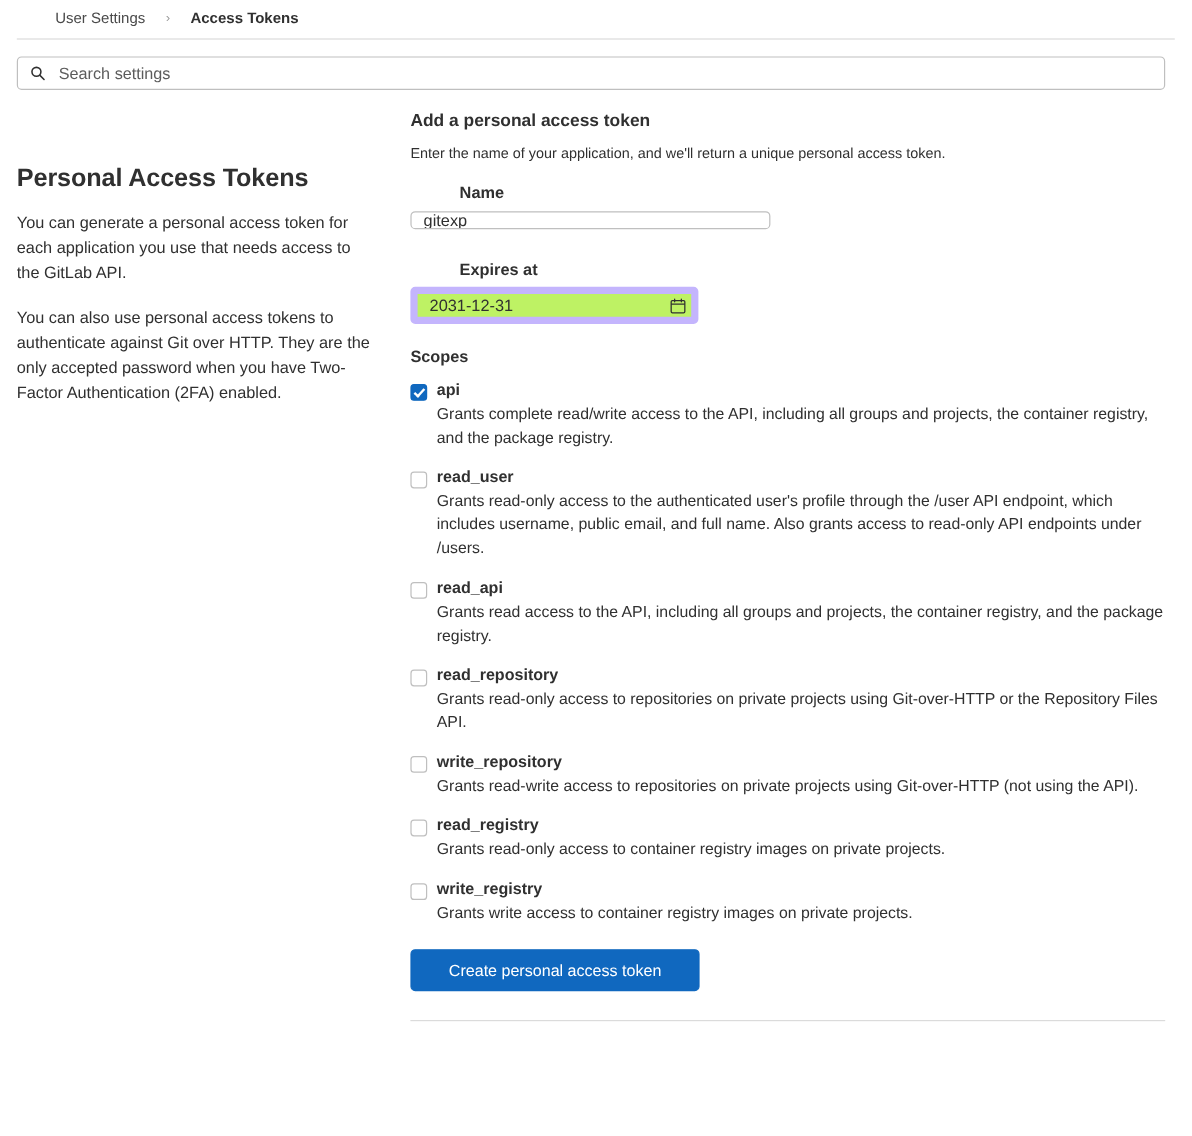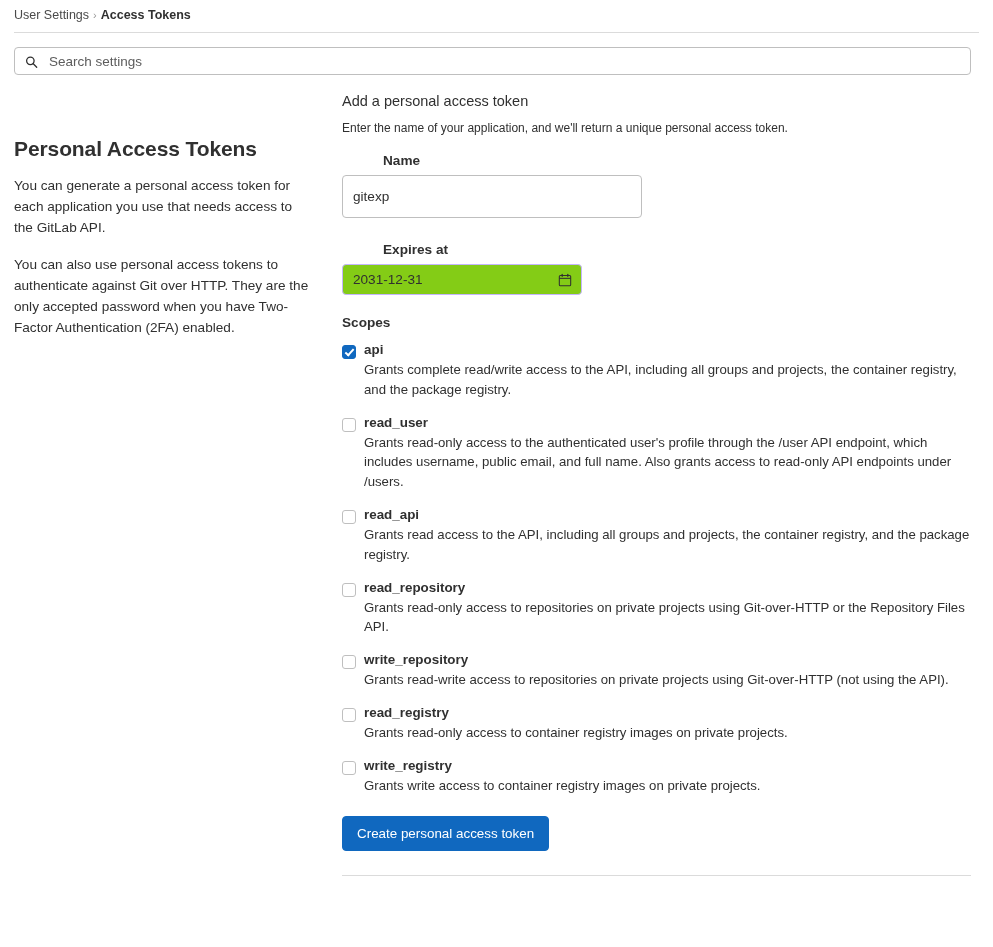--- a/index.html
+++ b/index.html
@@ -17,24 +17,25 @@
     position: relative;
     width: 993px;
     height: 947px;
     overflow: hidden;
   }
 
   
   .breadcrumb {
     display: flex;
     align-items: center;
-    gap: 4px;
+    gap: 17px;
     padding: 8px 14px 10px 14px;
     font-size: 12.5px;
     color: #4a4a4a;
+    margin-left: 32px;
   }
   .breadcrumb .crumb-link {
     color: #4a4a4a;
     text-decoration: none;
   }
   .breadcrumb .sep {
     color: #999;
     font-size: 11px;
   }
   .breadcrumb .crumb-current {
@@ -94,63 +95,63 @@
   }
   .intro-p {
     font-size: 13.6px;
     line-height: 1.55;
     margin: 0 0 16px 0;
     color: #303030;
   }
 
   h2.form-title {
     font-size: 14.5px;
-    font-weight: normal;
+    font-weight: bold;
     margin: 0 0 12px 0;
     color: #303030;
   }
   .form-desc {
     font-size: 12px;
     margin: 0 0 18px 0;
     color: #303030;
   }
   .field-label {
     display: block;
     font-size: 13.6px;
     font-weight: bold;
     margin: 0 0 7px 0;
     color: #303030;
     padding-left: 41px;
   }
   .text-input {
     width: 300px;
-    height: 43px;
+    height: 15px;
     border: 1px solid #bfbfbf;
     border-radius: 4px;
     padding: 0 10px;
     font-size: 13.6px;
     font-family: "Liberation Sans", sans-serif;
     color: #303030;
     background: #fff;
     outline: none;
   }
   .date-wrap {
     position: relative;
     width: 240px;
   }
   .date-input {
     width: 240px;
     height: 31px;
-    border: 1px solid #c4b5fd;
+    border: 6px solid #c4b5fd;
     border-radius: 4px;
     padding: 0 34px 0 10px;
     font-size: 13.6px;
     font-family: "Liberation Sans", sans-serif;
     color: #303030;
-    background: #84cc16;
+    background: #bef264;
     outline: none;
   }
   .cal-icon {
     position: absolute;
     right: 10px;
     top: 50%;
     transform: translateY(-50%);
     width: 14px;
     height: 14px;
     color: #303030;
@@ -215,21 +216,21 @@
   }
 
   .submit-btn {
     margin-top: 5px;
     background: #1068bf;
     border: 1px solid #1068bf;
     color: #fff;
     font-size: 13.4px;
     font-family: "Liberation Sans", sans-serif;
     border-radius: 4px;
-    padding: 9px 14px;
+    padding: 9px 31px;
     cursor: pointer;
   }
   .bottom-divider {
     margin: 24px 0 0 0;
     border: 0;
     border-top: 1px solid #dbdbdb;
   }
 </style>
 </head>
 <body>

